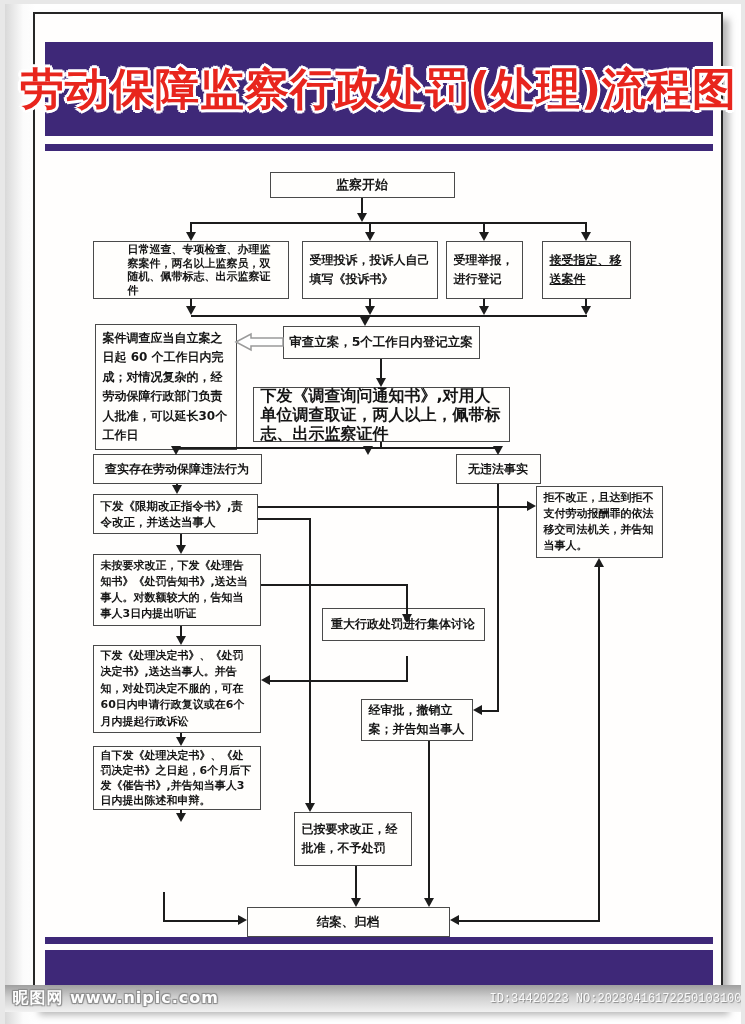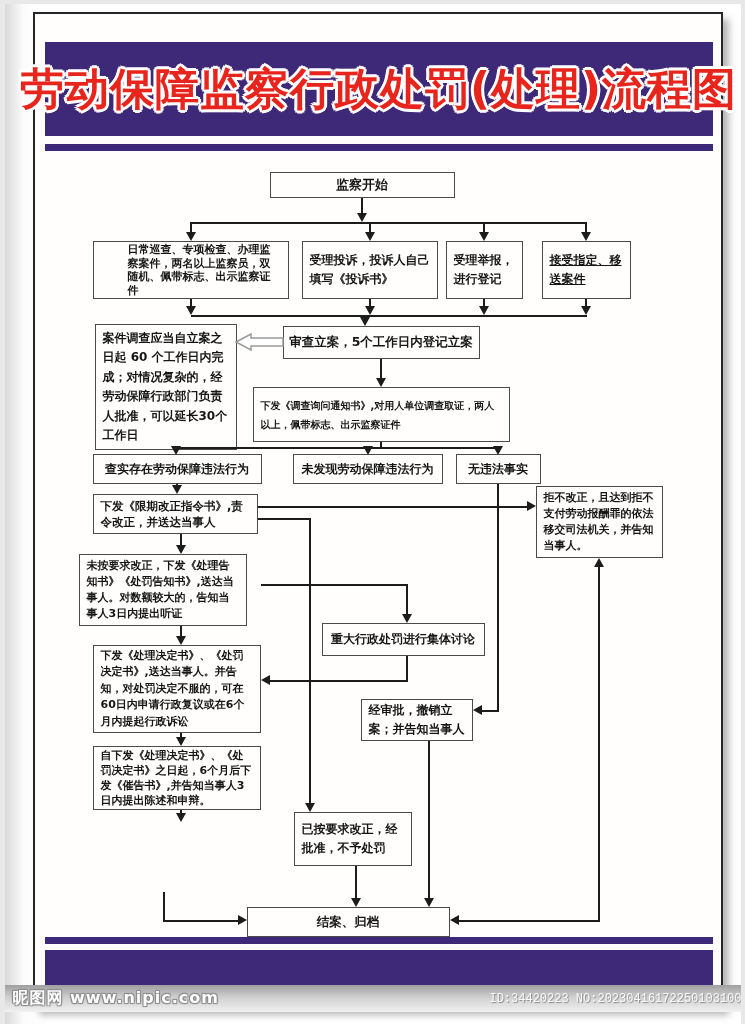--- a/index.html
+++ b/index.html
@@ -54,30 +54,29 @@
 
   <div class="box ctr" style="left:265px;top:168px;width:185px;height:26px;font-size:13px;">监察开始</div>
 
   <div class="box lft" style="left:88px;top:237px;width:196px;height:58px;font-size:11px;line-height:13.5px;padding-left:34px;">日常巡查、专项检查、办理监察案件，两名以上监察员，双随机、佩带标志、出示监察证件</div>
   <div class="box lft" style="left:297px;top:237px;width:136px;height:58px;font-size:12px;line-height:19px;">受理投诉，投诉人自己填写《投诉书》</div>
   <div class="box lft" style="left:441px;top:237px;width:77px;height:58px;font-size:12px;line-height:19px;">受理举报，进行登记</div>
   <div class="box lft" style="left:537px;top:237px;width:89px;height:58px;font-size:12px;line-height:19px;text-decoration:underline;">接受指定、移送案件</div>
 
   <div class="box lft" style="left:90px;top:320px;width:142px;height:126px;font-size:12px;line-height:19.5px;">案件调查应当自立案之日起 60 个工作日内完成；对情况复杂的，经劳动保障行政部门负责人批准，可以延长30个工作日</div>
   <div class="box ctr" style="left:278px;top:322px;width:197px;height:33px;font-size:12.5px;">审查立案，5个工作日内登记立案</div>
-  <div class="box lft" style="left:248px;top:383px;width:257px;height:55px;font-size:10px;line-height:19px;">下发《调查询问通知书》,对用人单位调查取证，两人以上，佩带标志、出示监察证件</div>
+  <div class="box lft" style="left:248px;top:383px;width:257px;height:55px;font-size:16px;line-height:19px;">下发《调查询问通知书》,对用人单位调查取证，两人以上，佩带标志、出示监察证件</div>
 
   <div class="box ctr" style="left:88px;top:450px;width:169px;height:30px;font-size:12px;">查实存在劳动保障违法行为</div>
-  <div class="box ctr" style="left:288px;top:450px;width:150px;height:30px;font-size:12px;">未发现劳动保障违法行为</div>
   <div class="box ctr" style="left:451px;top:450px;width:85px;height:30px;font-size:12px;">无违法事实</div>
 
   <div class="box lft" style="left:531px;top:482px;width:127px;height:72px;font-size:11px;line-height:16px;">拒不改正，且达到拒不支付劳动报酬罪的依法移交司法机关，并告知当事人。</div>
   <div class="box lft" style="left:88px;top:490px;width:165px;height:40px;font-size:11.5px;line-height:16px;">下发《限期改正指令书》,责令改正，并送达当事人</div>
-  <div class="box lft" style="left:74px;top:550px;width:168px;height:72px;font-size:11px;line-height:16px;">未按要求改正，下发《处理告知书》《处罚告知书》,送达当事人。对数额较大的，告知当事人3日内提出听证</div>
-  <div class="box ctr" style="left:317px;top:619px;width:163px;height:33px;font-size:12px;text-align:center;">重大行政处罚进行集体讨论</div>
+  <div class="box lft" style="left:88px;top:550px;width:168px;height:72px;font-size:11px;line-height:16px;">未按要求改正，下发《处理告知书》《处罚告知书》,送达当事人。对数额较大的，告知当事人3日内提出听证</div>
+  <div class="box ctr" style="left:317px;top:604px;width:163px;height:33px;font-size:12px;text-align:center;">重大行政处罚进行集体讨论</div>
   <div class="box lft" style="left:88px;top:641px;width:168px;height:88px;font-size:11px;line-height:16.5px;">下发《处理决定书》、《处罚决定书》,送达当事人。并告知，对处罚决定不服的，可在60日内申请行政复议或在6个月内提起行政诉讼</div>
   <div class="box lft" style="left:356px;top:695px;width:112px;height:42px;font-size:12px;line-height:19px;">经审批，撤销立案；并告知当事人</div>
   <div class="box lft" style="left:88px;top:742px;width:168px;height:64px;font-size:11px;line-height:15px;">自下发《处理决定书》、《处罚决定书》之日起，6个月后下发《催告书》,并告知当事人3日内提出陈述和申辩。</div>
   <div class="box lft" style="left:289px;top:808px;width:118px;height:54px;font-size:12px;line-height:19px;">已按要求改正，经批准，不予处罚</div>
   <div class="box ctr" style="left:242px;top:903px;width:203px;height:30px;font-size:12.5px;">结案、归档</div>
 
   <div class="vl" style="left:356px;top:194px;height:16px;"></div>
   <div class="ah ah-d" style="left:352px;top:209px;"></div>
   <div class="hl" style="left:186px;top:218px;width:396px;"></div>
   <div class="vl" style="left:185px;top:218px;height:11px;"></div>

